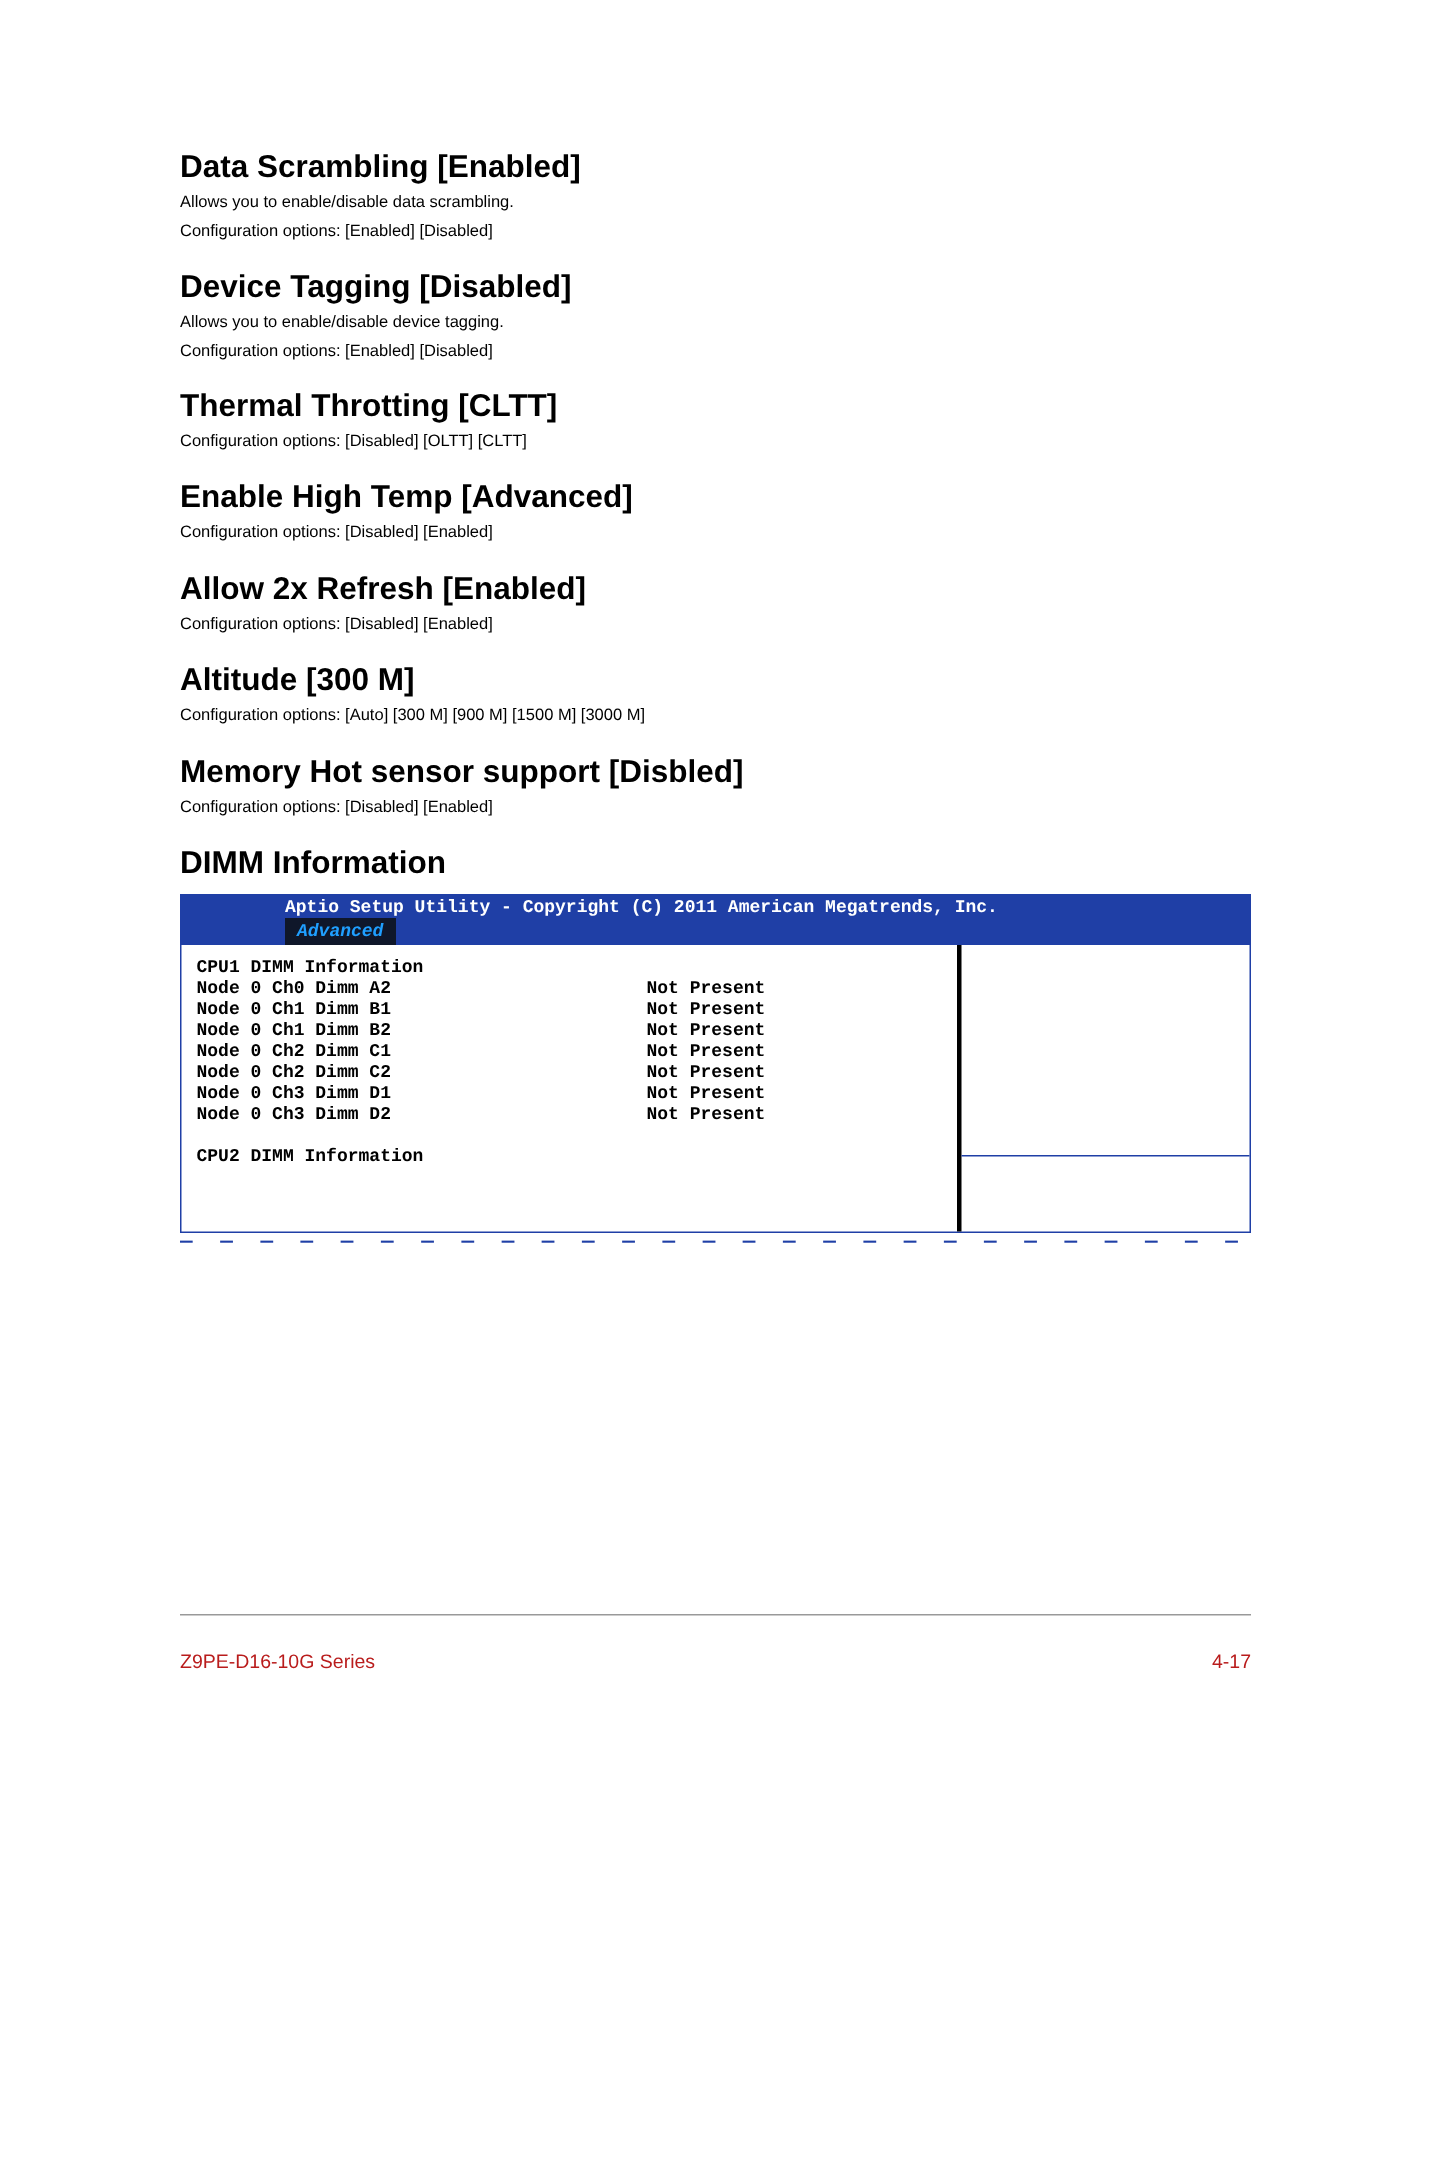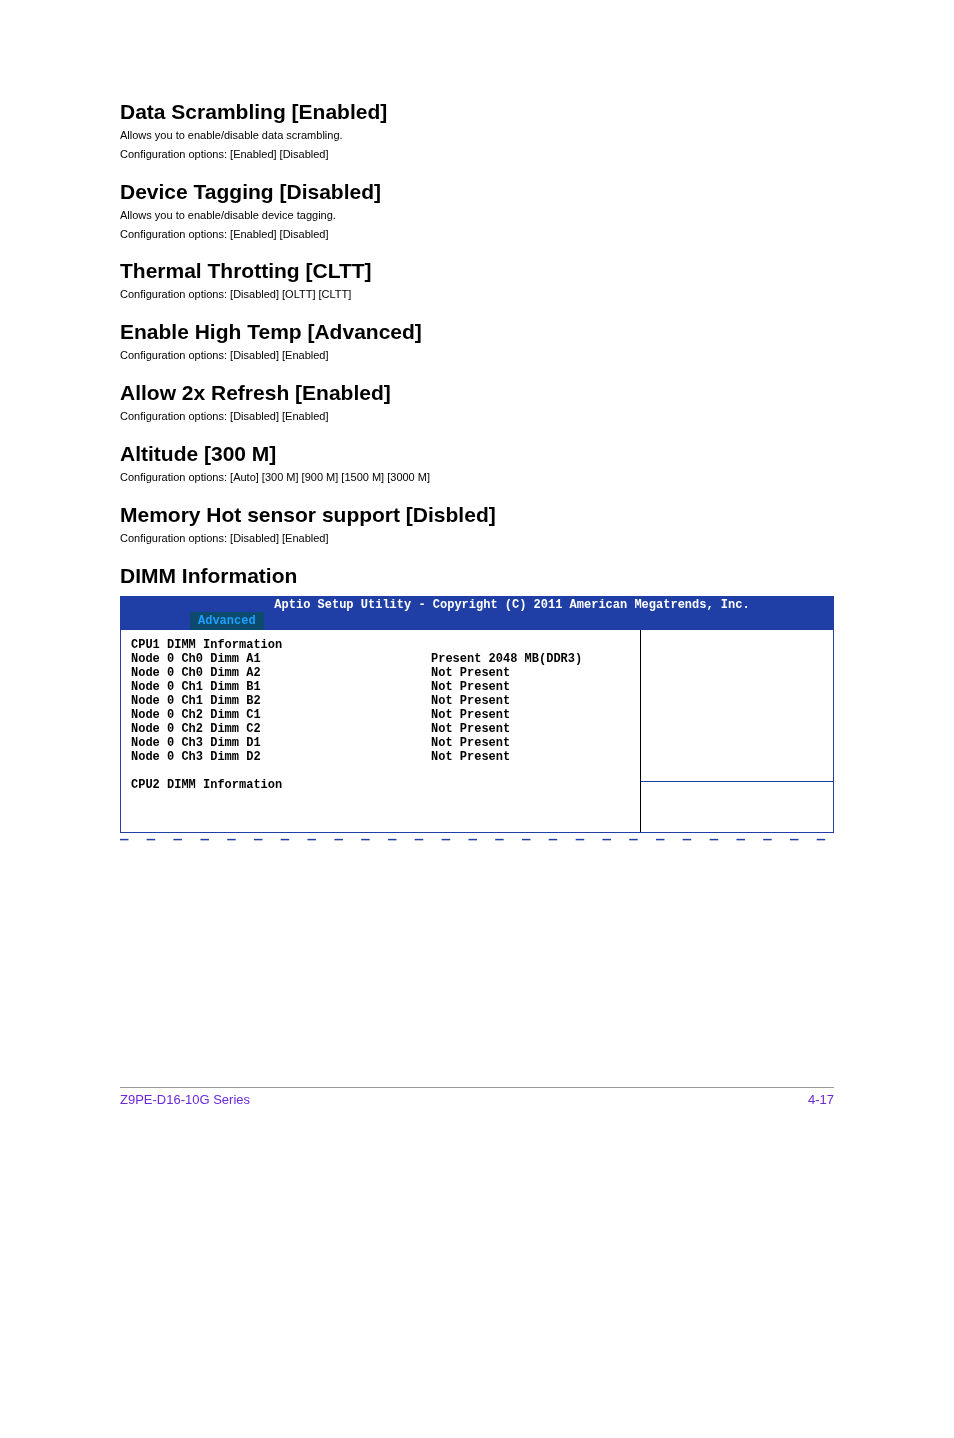--- a/index.html
+++ b/index.html
@@ -32,50 +32,51 @@
     background: #fff;
     font-family: "Courier New", monospace;
     font-size: 12px;
     font-weight: bold;
     color: #000;
   }
   .bios-header {
     background: #1f3fa6;
     color: #fff;
     padding: 2px 0 0 0;
-    text-align: center;
+    text-align: left;
   }
   .bios-header-line1 {
     padding-left: 70px;
     white-space: pre;
   }
   .bios-tabs {
     display: flex;
     align-items: flex-end;
     padding-left: 70px;
     height: 18px;
   }
   .bios-tab {
     color: #fff;
     padding: 2px 8px;
     background: transparent;
   }
   .bios-tab.active {
     color: #1f9fff;
-    background: #0c4a6e;
+    background: #0f172a;
+    font-style: italic;
   }
   .bios-body {
     display: flex;
     border: 1px solid #1f3fa6;
     border-top: none;
   }
   .bios-left {
     width: 520px;
     padding: 8px 10px 40px 10px;
-    border-right: 1px solid #000000;
+    border-right: 3px solid #000000;
     box-sizing: border-box;
   }
   .bios-right-col {
     display: flex;
     flex-direction: column;
     flex: 1;
     box-sizing: border-box;
   }
   .bios-right-top {
     flex: 1;
@@ -95,24 +96,24 @@
     letter-spacing: 5px;
     white-space: nowrap;
     overflow: hidden;
     margin-top: -2px;
     font-size: 14px;
   }
   .page-footer {
     display: flex;
     justify-content: space-between;
     font-size: 13px;
-    color: #6d28d9;
+    color: #b91c1c;
     margin-top: 240px;
     border-top: 1px solid #999;
-    padding-top: 4px;
+    padding-top: 23px;
   }
 </style>
 </head>
 <body>
 
 <div class="page">
 
   <div>
     <div class="section-heading first">Data Scrambling [Enabled]</div>
     <p class="body-text">Allows you to enable/disable data scrambling.</p>
@@ -158,24 +159,20 @@
     <div class="bios-header">
       <div class="bios-header-line1">Aptio Setup Utility - Copyright (C) 2011 American Megatrends, Inc.</div>
       <div class="bios-tabs">
         <div class="bios-tab active">Advanced</div>
       </div>
     </div>
     <div class="bios-body">
       <div class="bios-left">
         <div>CPU1 DIMM Information</div>
         <div class="dimm-row">
-          <span class="dimm-label">Node 0 Ch0 Dimm A1</span>
-          <span class="dimm-value">Present 2048 MB(DDR3)</span>
-        </div>
-        <div class="dimm-row">
           <span class="dimm-label">Node 0 Ch0 Dimm A2</span>
           <span class="dimm-value">Not Present</span>
         </div>
         <div class="dimm-row">
           <span class="dimm-label">Node 0 Ch1 Dimm B1</span>
           <span class="dimm-value">Not Present</span>
         </div>
         <div class="dimm-row">
           <span class="dimm-label">Node 0 Ch1 Dimm B2</span>
           <span class="dimm-value">Not Present</span>

